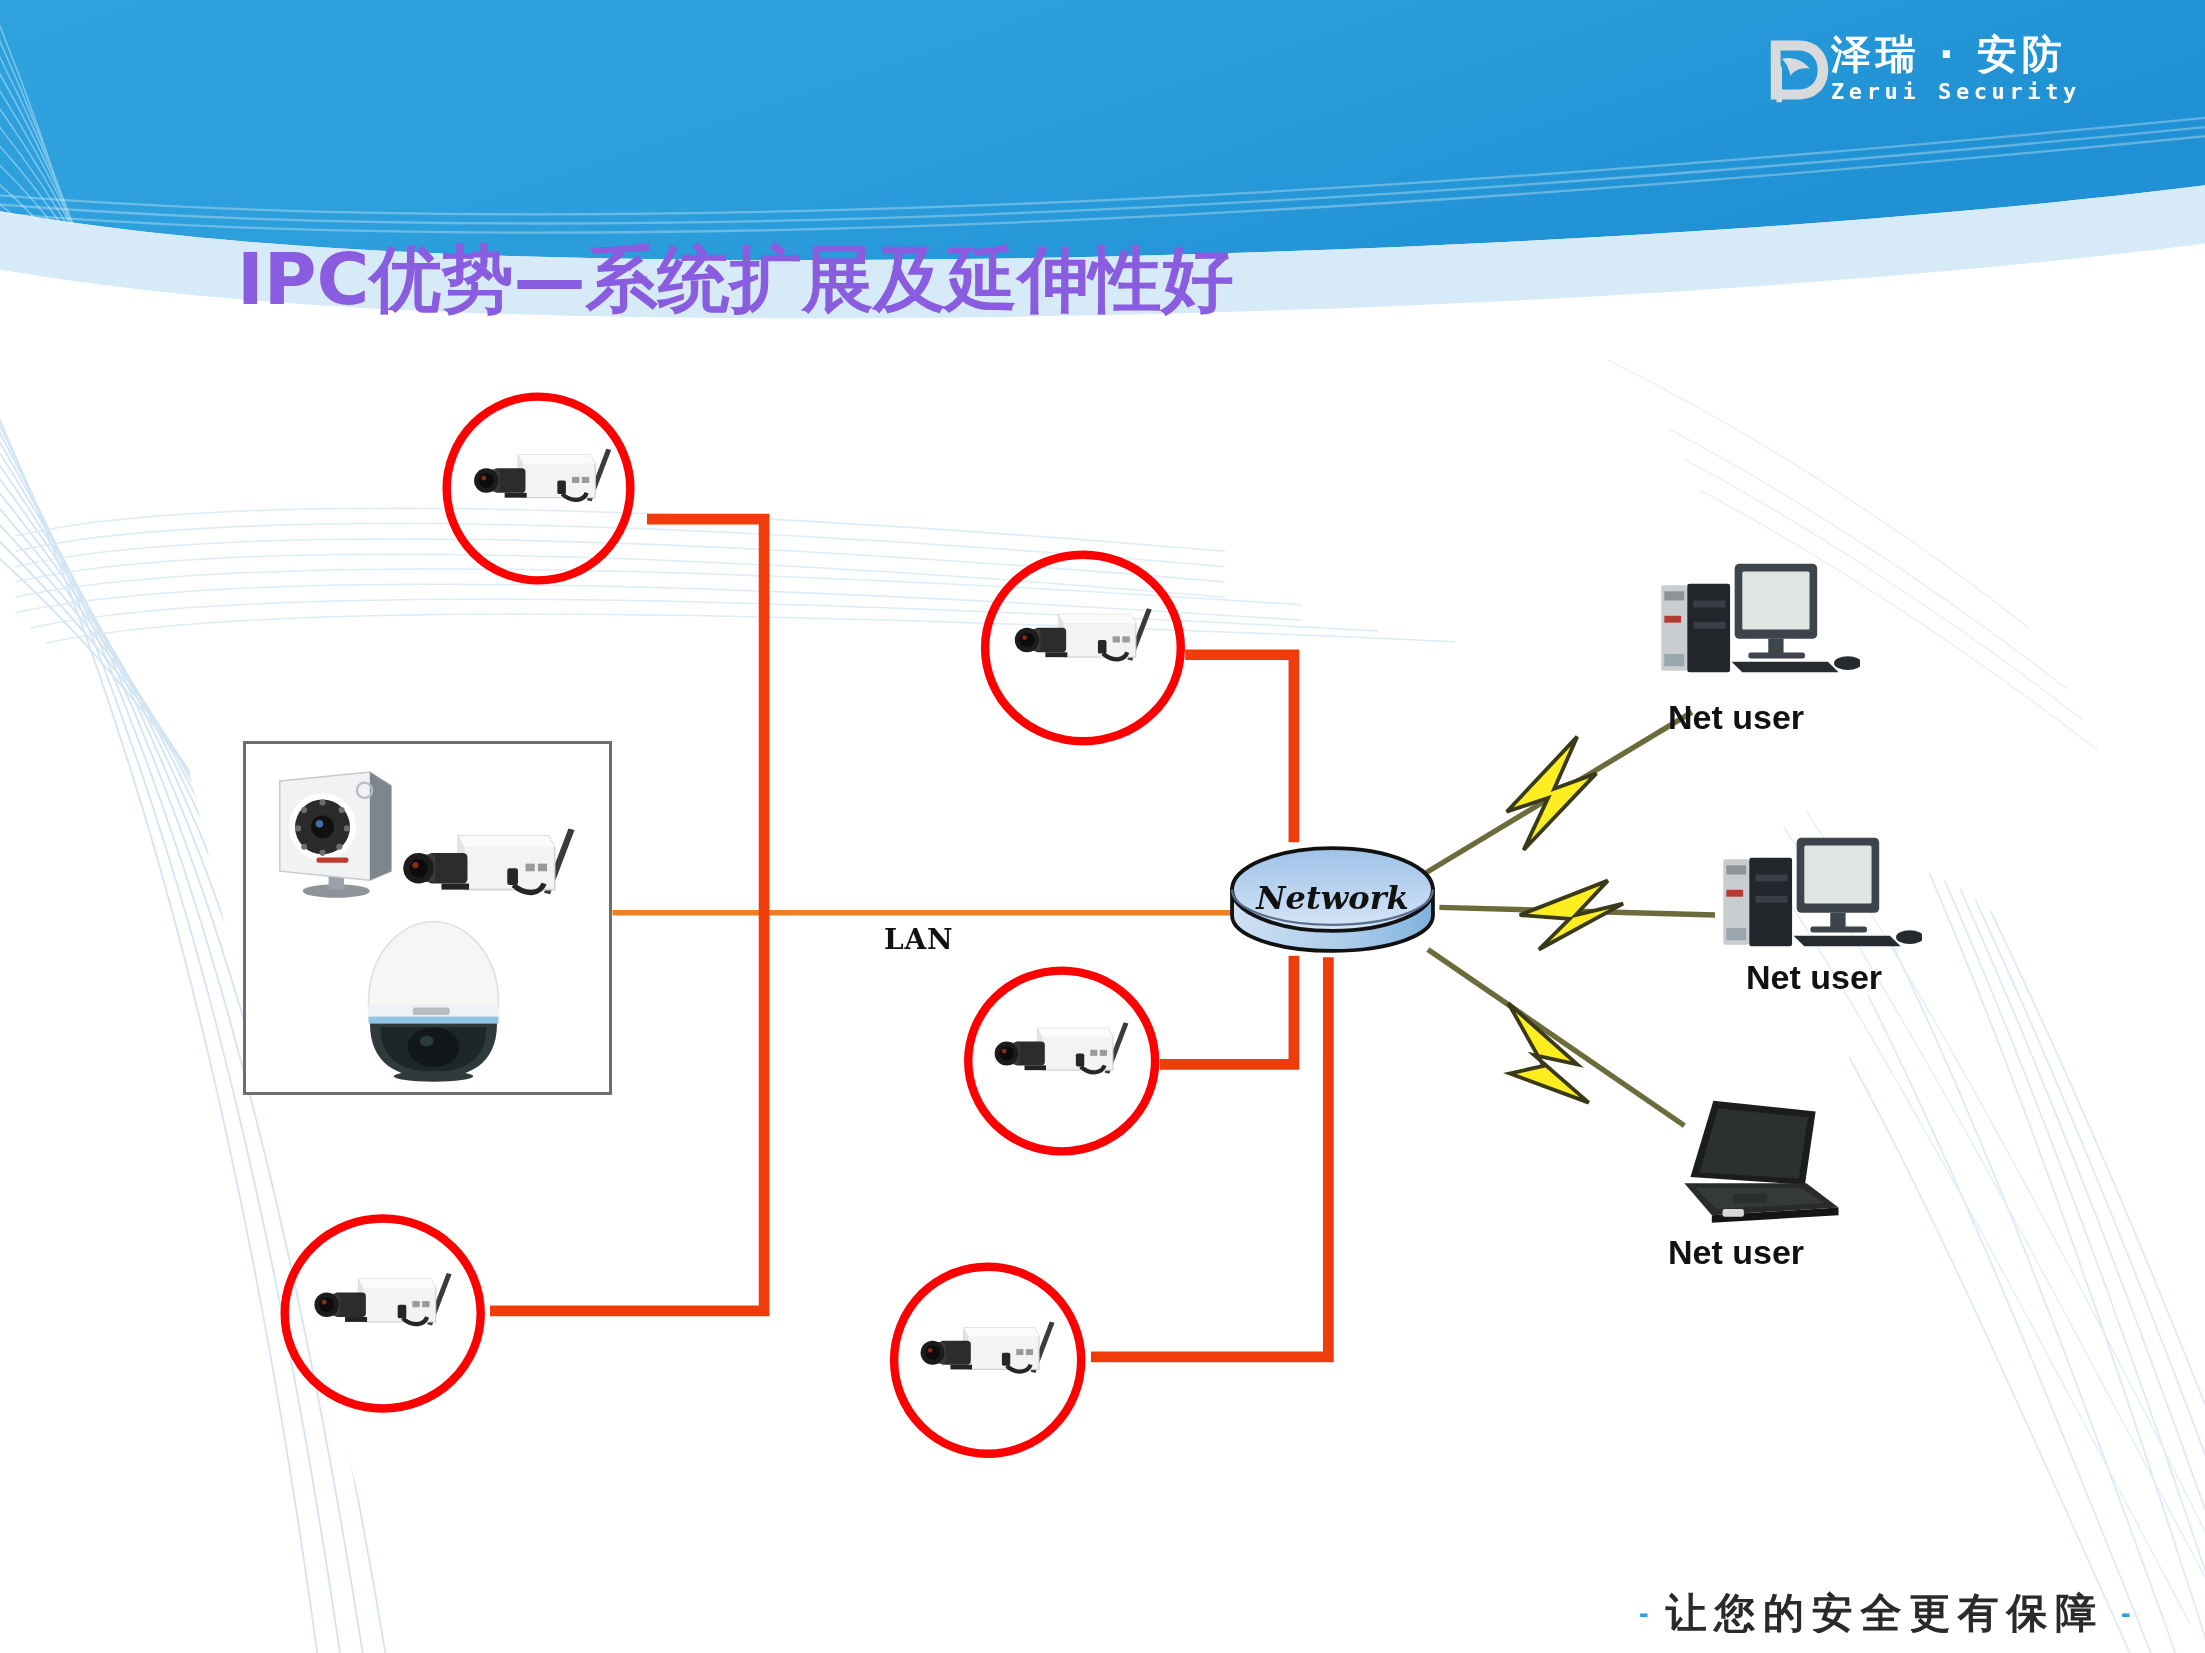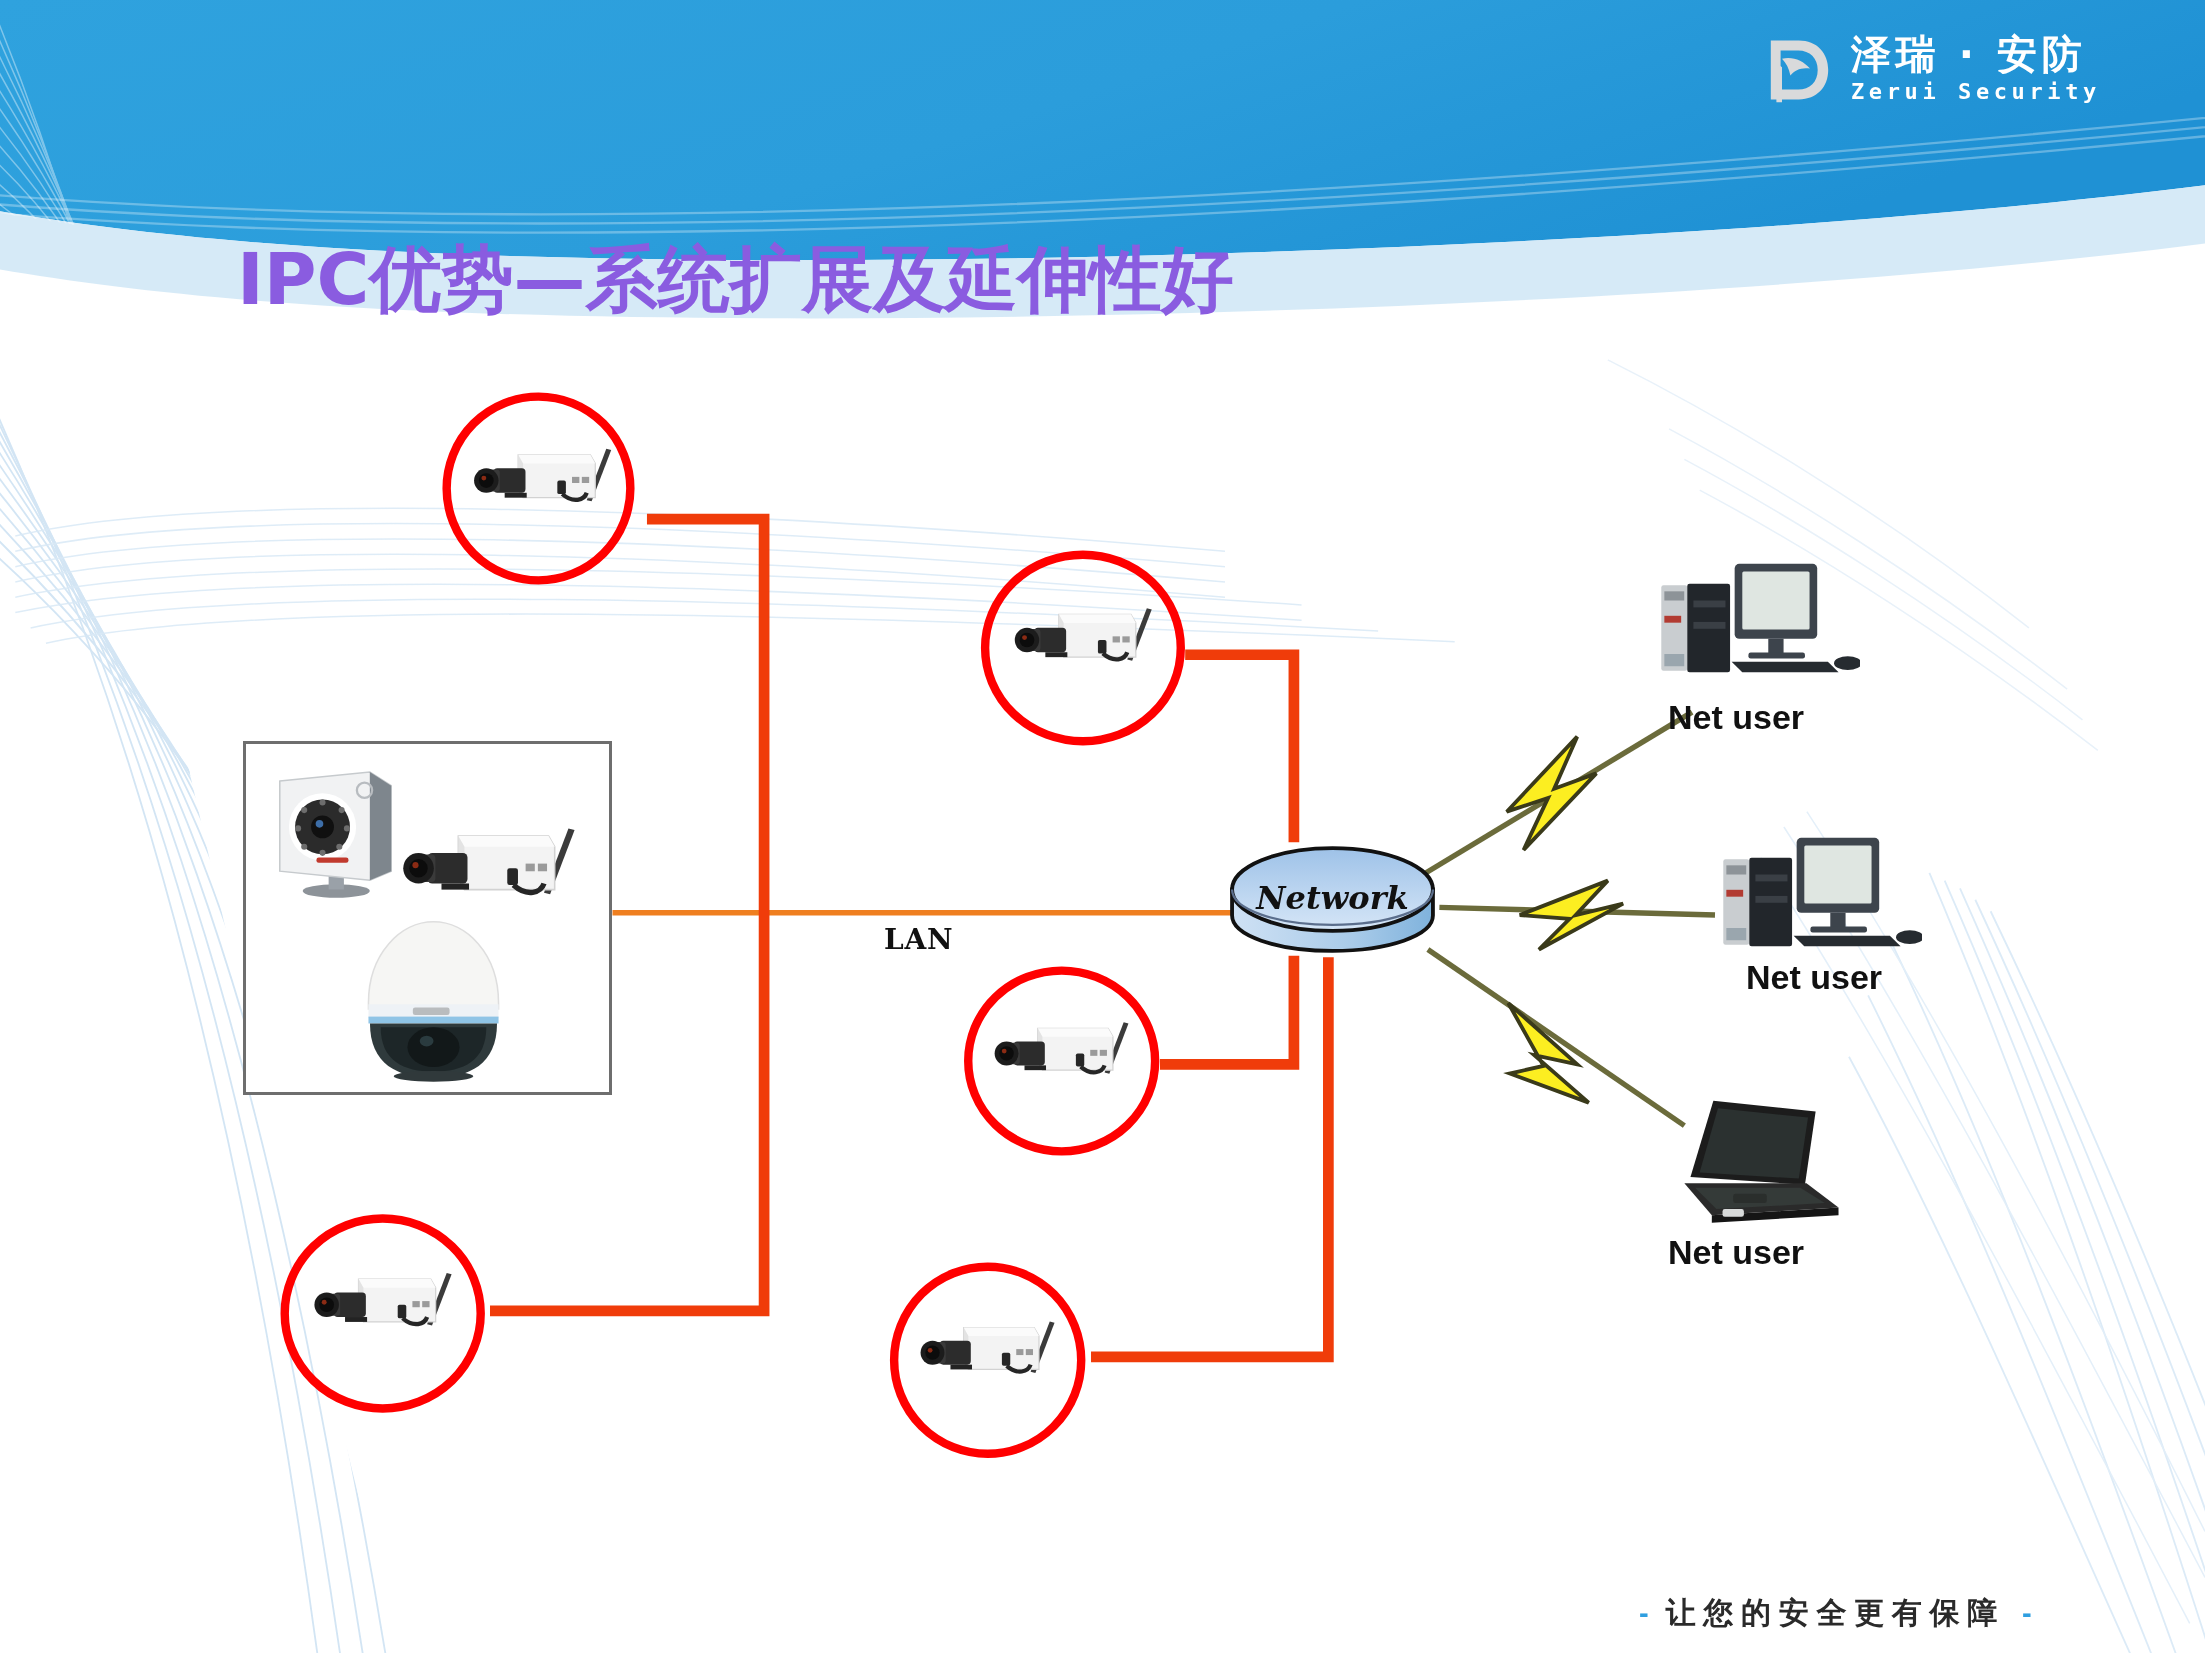--- a/index.html
+++ b/index.html
@@ -9,21 +9,21 @@
     font-family:"Liberation Sans","DejaVu Sans",sans-serif;
   }
   #slide{position:absolute;inset:0;width:2205px;height:1654px;overflow:hidden;background:#fff;}
 
   
   .bg-svg{position:absolute;left:0;top:0;width:2205px;height:1654px;pointer-events:none;}
 
   
   .logo{
     position:absolute;left:1761px;top:31px;width:398px;height:77px;
-    display:flex;align-items:center;gap:20px;
+    display:flex;align-items:center;
   }
   .logo-mark{width:70px;height:70px;flex:0 0 auto;}
   .logo-text{display:flex;flex-direction:column;justify-content:center;}
   .logo-cn{
     color:#ffffff;font-size:40px;font-weight:bold;letter-spacing:4.6px;
     line-height:1.0;font-family:"DejaVu Sans","Liberation Sans",sans-serif;
   }
   .logo-en{
     color:#ffffff;font-size:22px;font-weight:bold;letter-spacing:4.6px;
     line-height:1.2;margin-top:4.6px;font-family:"DejaVu Sans Mono","Liberation Mono",monospace;
@@ -71,21 +71,21 @@
     font-family:Liberation Sans, sans-serif;white-space:nowrap;margin-top:9px;
   }
 
   
   .footer{
     position:absolute;left:1639px;top:1589px;width:505px;height:49px;
     display:flex;align-items:center;gap:17px;
   }
   .footer-dash{color:#2f9fe0;font-size:29px;font-weight:bold;line-height:1;}
   .footer-text{
-    color:#2a2a2a;font-size:30px;font-weight:bold;letter-spacing:7.7px;
+    color:#2a2a2a;font-size:41px;font-weight:bold;letter-spacing:7.7px;
     font-family:Liberation Mono, monospace;white-space:nowrap;
   }
 
   
   .dev{position:absolute;}
 </style>
 </head>
 <body>
 
 <div id="slide">

